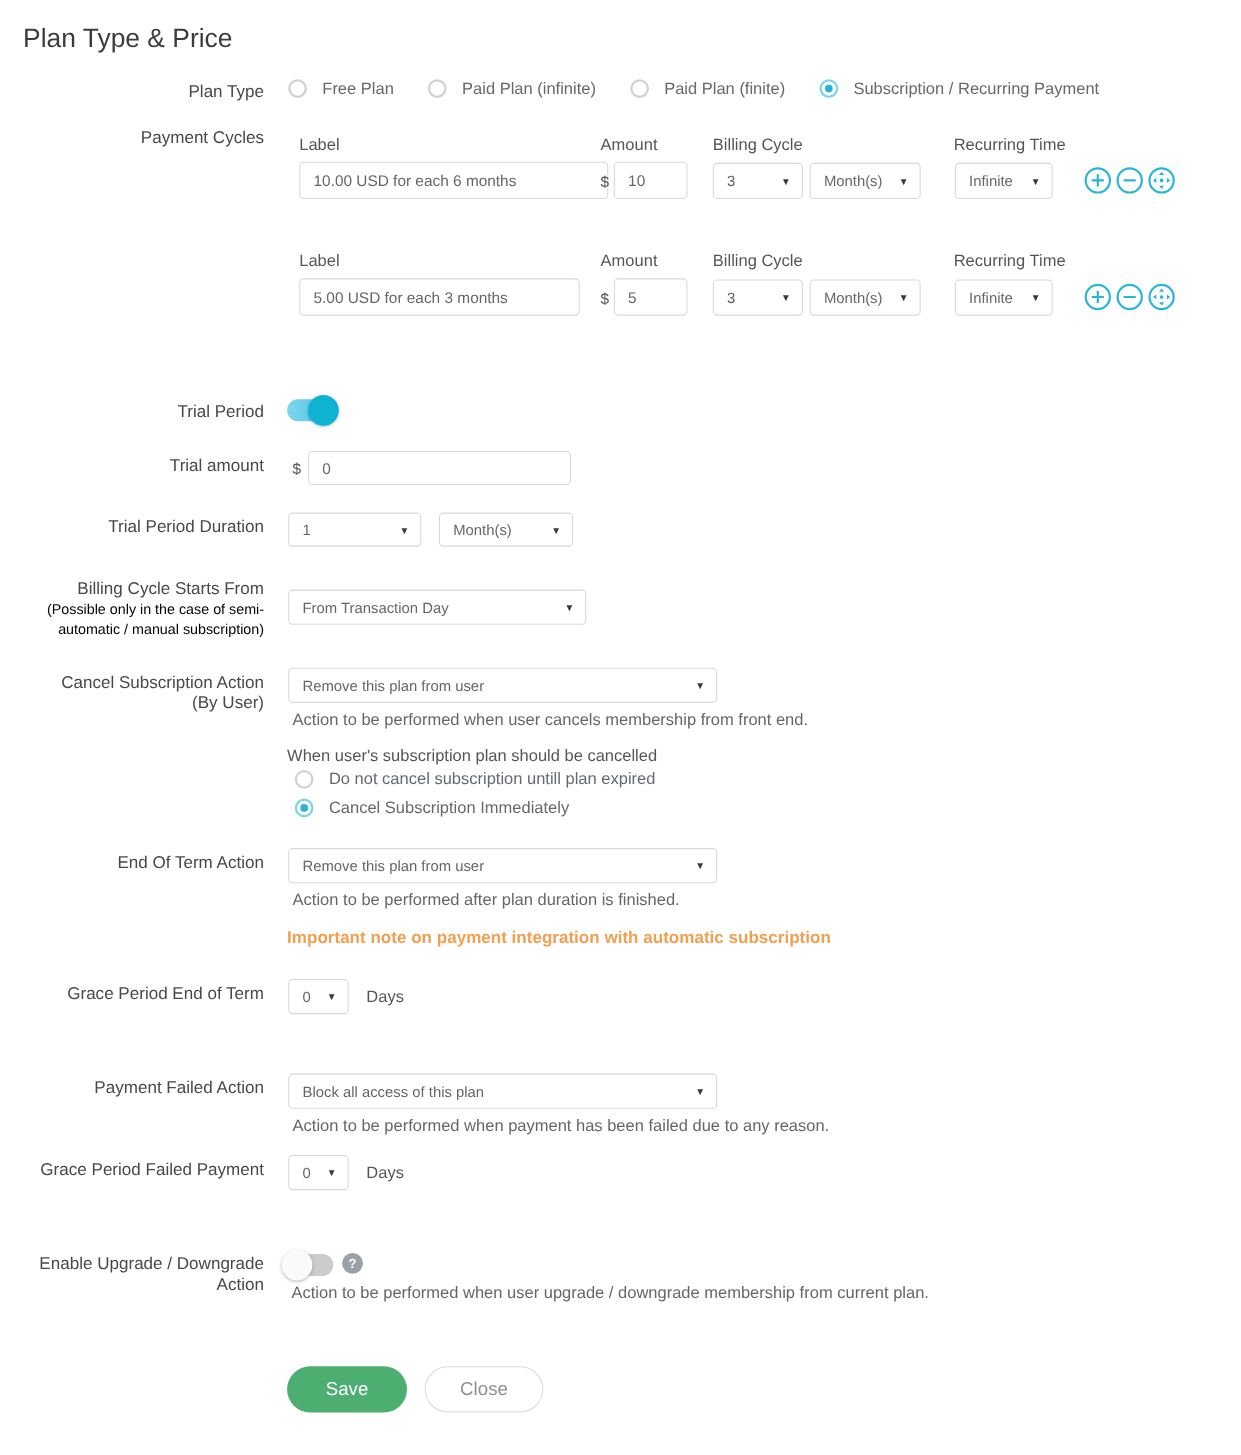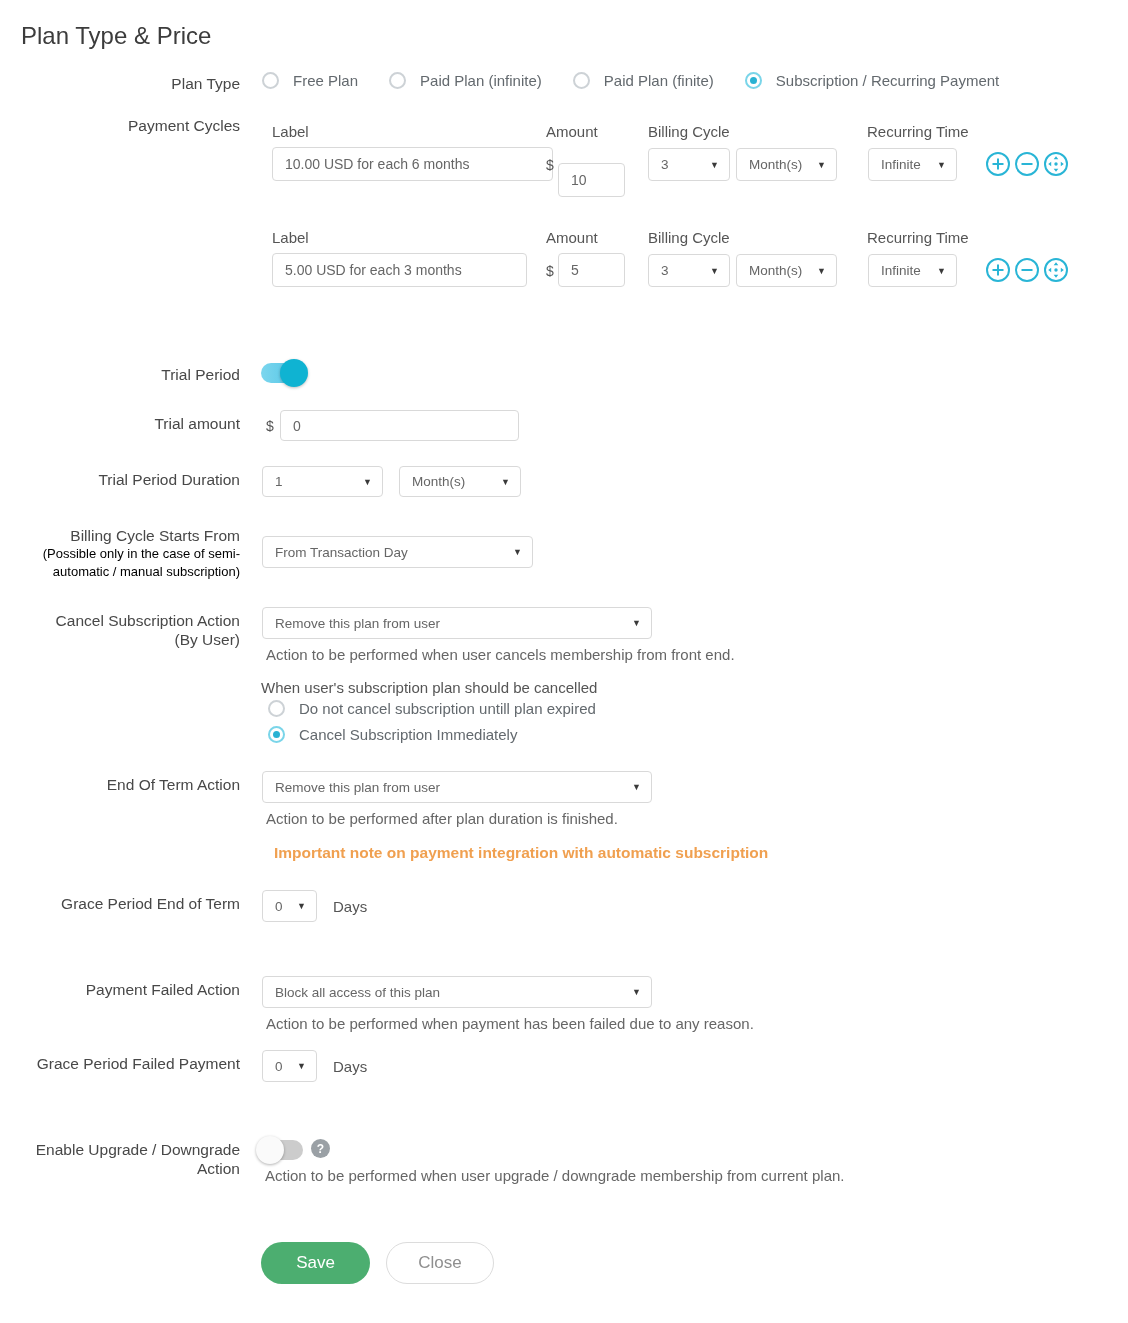--- a/index.html
+++ b/index.html
@@ -35,21 +35,21 @@
   .toggle.on { background:linear-gradient(90deg,#7cd6ee,#4ac2e4); }
   .toggle.on .knob { position:absolute; right:-3px; top:-4px; width:28px; height:28px; border-radius:50%; background:#0fb3d2; box-shadow:0 1px 3px rgba(0,0,0,.25); }
   .toggle.off { background:#cccccc; }
   .toggle.off .knob { position:absolute; left:-3px; top:-4px; width:28px; height:28px; border-radius:50%; background:#fafafa; box-shadow:0 1px 3px rgba(0,0,0,.3); }
 
   .help-badge { position:absolute; width:19px; height:19px; border-radius:50%; background:#9aa0a5; color:#fff; font-size:12px;
                 font-weight:bold; display:flex; align-items:center; justify-content:center; cursor:pointer; }
 
   .helper { position:absolute; font-size:15px; color:#666; }
   .group-head { position:absolute; font-size:15px; color:#555; }
-  .note-link { position:absolute; font-size:15.5px; font-weight:bold; color:#f0a050; cursor:pointer;margin-left:13px; }
+  .note-link { position:absolute; font-size:15.5px; font-weight:bold; color:#f0a050; cursor:pointer; }
   .unit-label { position:absolute; font-size:15px; color:#555; }
 
   .btn { position:absolute; height:42px; border-radius:21px; font-size:17px; display:flex; align-items:center; justify-content:center; cursor:pointer; font-family:"Liberation Sans",sans-serif; }
   .btn-save { left:261px; top:1242px; width:109px; background:#4cae70; color:#ffffff; border:none; }
   .btn-close { left:386px; top:1242px; width:108px; background:#fff; color:#8f8f8f; border:1px solid #dcdcdc; }
 </style>
 </head>
 <body>
 
 <div class="page">
@@ -78,21 +78,21 @@
 
   <div class="flabel" style="top:116px;">Payment Cycles</div>
 
   <div class="col-head" style="left:272px; top:123px;">Label</div>
   <div class="col-head" style="left:546px; top:123px;">Amount</div>
   <div class="col-head" style="left:648px; top:123px;">Billing Cycle</div>
   <div class="col-head" style="left:867px; top:123px;">Recurring Time</div>
 
   <input class="tinput" style="left: 272px; top: 147px; width: 281px;" value="10.00 USD for each 6 months">
   <span class="dollar" style="left:546px; top:157px;">$</span>
-  <input class="tinput" style="left: 558px; top: 163px; width: 67px;" value="10">
+  <input class="tinput" style="left: 558px; top: 147px; width: 67px;" value="10">
   <div class="sel" style="left:648px; top:148px; width:82px;">
     <span>3</span>
       <span class="caret">▼</span>
   </div>
   <div class="sel" style="left:736px; top:148px; width:101px;">
     <span>Month(s)</span>
       <span class="caret">▼</span>
   </div>
   <div class="sel" style="left:868px; top:148px; width:89px;">
     <span>Infinite</span>

